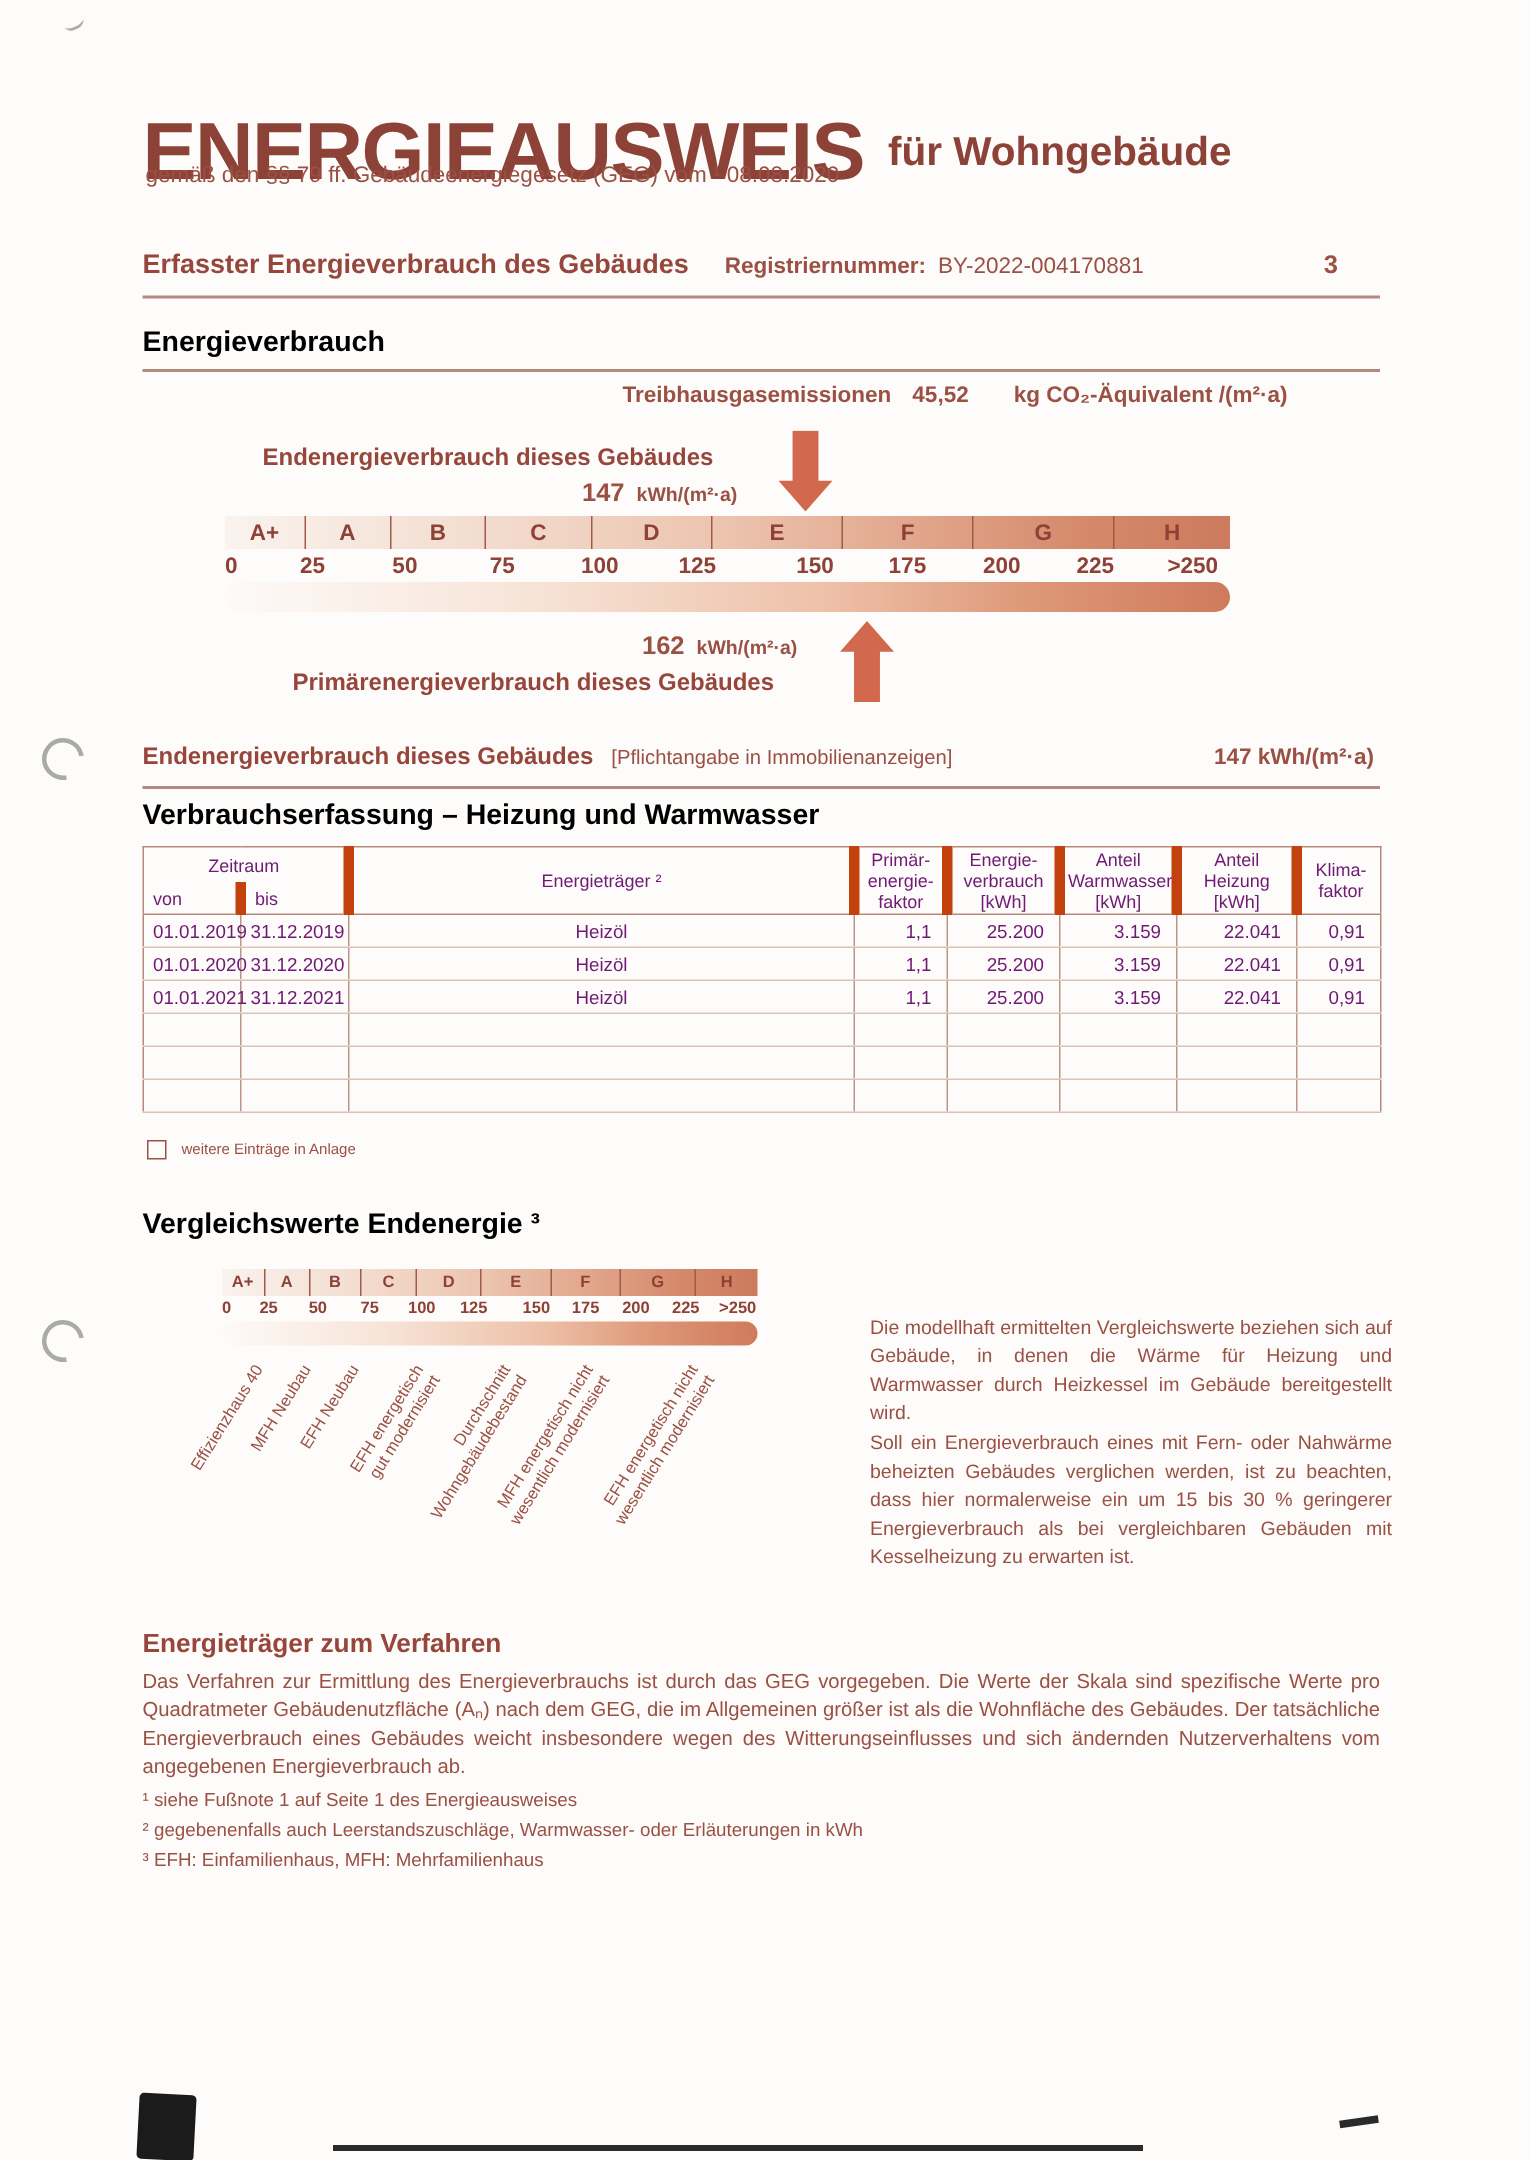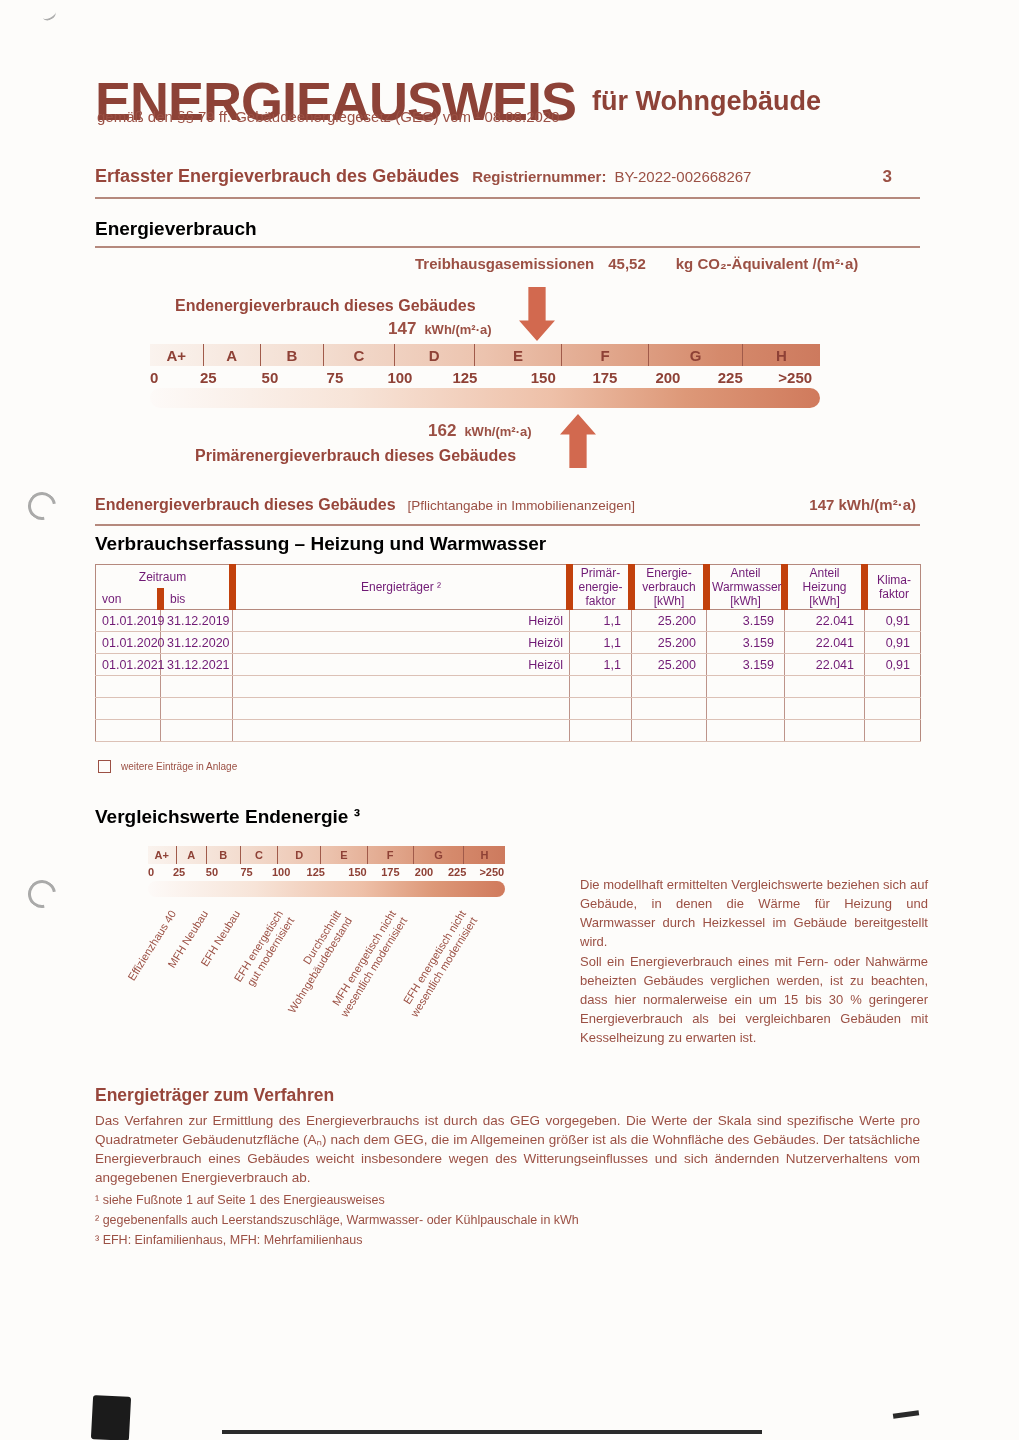--- a/index.html
+++ b/index.html
@@ -12,21 +12,21 @@
   .abs { position:absolute; }
 
   
   .title-row { display:flex; align-items:center; gap:16px;margin-top:28px; }
   .main-title { font-size:54px; font-weight:bold; letter-spacing:-1px; color:#8d4237; }
   .title-suffix { font-size:27px; font-weight:bold; color:#8d4237; }
   .subtitle { font-size:15px; color:#9b5044; }
 
   .section-row { display:flex; align-items:baseline; }
   .section-title { font-size:18px; font-weight:bold; color:#97463b; }
-  .reg-label { font-size:15px; font-weight:bold; margin-left:13px; }
+  .reg-label { font-size:15px; font-weight:bold; margin-left:24px; }
   .reg-value { font-size:15px; margin-left:8px; }
   .page-num { font-size:17px; font-weight:bold; margin-left:auto; margin-right:28px; }
 
   .rule { height:2px; background:#b5897d; }
   .h2 { font-size:19px; font-weight:bold; color:#000000; }
   .h3 { font-size:17.5px; font-weight:bold; color:#97463b; }
 
   
   .emis-row { display:flex; align-items:baseline; font-weight:bold; font-size:15px; }
   .emis-value { margin-left:14px; }
@@ -76,21 +76,21 @@
   table.vt { width:100%; border-collapse:collapse; table-layout:fixed;
     border:1.5px solid #b5897d; font-size:12.5px; color:#701a75; }
   table.vt th { font-weight:normal; font-size:12px; text-align:center;
     vertical-align:middle; border-left:7px solid #c2410c; padding:1px 2px; }
   table.vt th:first-child { border-left:none; }
   table.vt thead { border-bottom:1.5px solid #b5897d; }
   table.vt td { height:22px; border-left:1px solid #bd948a;
     border-bottom:1px solid #dcc1b6; padding:1px 6px; }
   table.vt td:first-child { border-left:none; }
   table.vt .num { text-align:right; padding-right:10px; }
-  table.vt .txt { text-align:right;margin-top:24px; }
+  table.vt .txt { text-align:center;margin-top:24px; }
   .pre { white-space:pre-line; }
   .th-zeitraum { border-bottom:none; height:20px; }
   .th-sub { height:18px; }
 
   .checkbox-row { display:flex; align-items:center; font-size:10px; }
   .checkbox-box { width:13px; height:13px; border:1.5px solid #9b5044;
     display:inline-block; margin-right:10px; background:#fdfcfa; }
 
   
   .vw-label { position:absolute; font-size:11px; line-height:1.15; color:#9b5044;
@@ -123,21 +123,21 @@
 
   <div class="abs title-row" style="left:95px; top:42px;">
     <span class="main-title">ENERGIEAUSWEIS</span>
     <span class="title-suffix">für Wohngebäude</span>
   </div>
   <div class="abs subtitle" style="left:97px; top:108px;">gemäß den §§ 79 ff. Gebäudeenergiegesetz (GEG) vom ¹  08.08.2020</div>
 
   <div class="abs section-row" style="left:95px; top:166px; width:825px;">
     <span class="section-title">Erfasster Energieverbrauch des Gebäudes</span>
     <span class="reg-label">Registriernummer:</span>
-    <span class="reg-value">BY-2022-002668267</span>
+    <span class="reg-value">BY-2022-004170881</span>
     <span class="page-num">3</span>
   </div>
   <div class="abs rule" style="left:95px; top:197px; width:825px;"></div>
 
   <div class="abs h2" style="left:95px; top:218px;">Energieverbrauch</div>
   <div class="abs rule" style="left:95px; top:246px; width:825px;"></div>
 
   <div class="abs emis-row" style="left:415px; top:255px;">
     <span>Treibhausgasemissionen</span>
     <span class="emis-value">45,52</span>
@@ -380,21 +380,21 @@
   <div class="abs info-text" style="left:580px; top:876px; width:348px;">
     <p>Die modellhaft ermittelten Vergleichswerte beziehen sich auf Gebäude, in denen die Wärme für Heizung und Warmwasser durch Heizkessel im Gebäude bereitgestellt wird.</p>
     <p>Soll ein Energieverbrauch eines mit Fern- oder Nahwärme beheizten Gebäudes verglichen werden, ist zu beachten, dass hier normalerweise ein um 15 bis 30 % geringerer Energieverbrauch als bei vergleichbaren Gebäuden mit Kesselheizung zu erwarten ist.</p>
   </div>
 
   <div class="abs h3" style="left:95px; top:1085px;">Energieträger zum Verfahren</div>
   <div class="abs body-text" style="left:95px; top:1112px; width:825px;">Das Verfahren zur Ermittlung des Energieverbrauchs ist durch das GEG vorgegeben. Die Werte der Skala sind spezifische Werte pro Quadratmeter Gebäudenutzfläche (Aₙ) nach dem GEG, die im Allgemeinen größer ist als die Wohnfläche des Gebäudes. Der tatsächliche Energieverbrauch eines Gebäudes weicht insbesondere wegen des Witterungseinflusses und sich ändernden Nutzerverhaltens vom angegebenen Energieverbrauch ab.</div>
 
   <div class="abs footnotes" style="left:95px; top:1190px;">
     <div>¹ siehe Fußnote 1 auf Seite 1 des Energieausweises</div>
-    <div>² gegebenenfalls auch Leerstandszuschläge, Warmwasser- oder Kühlpauschale in kWh</div>
+    <div>² gegebenenfalls auch Leerstandszuschläge, Warmwasser- oder Erläuterungen in kWh</div>
     <div>³ EFH: Einfamilienhaus, MFH: Mehrfamilienhaus</div>
   </div>
 
   <div class="abs blob" style="left:92px; top:1396px; width:38px; height:44px; border-radius:3px; transform:rotate(3deg);"></div>
   <div class="abs mark" style="left:222px; top:1430px; width:540px; height:4px;"></div>
   <div class="abs mark" style="left:893px; top:1412px; width:26px; height:5px; transform:rotate(-8deg);"></div>
 
 </div>
 
 </body></html>

